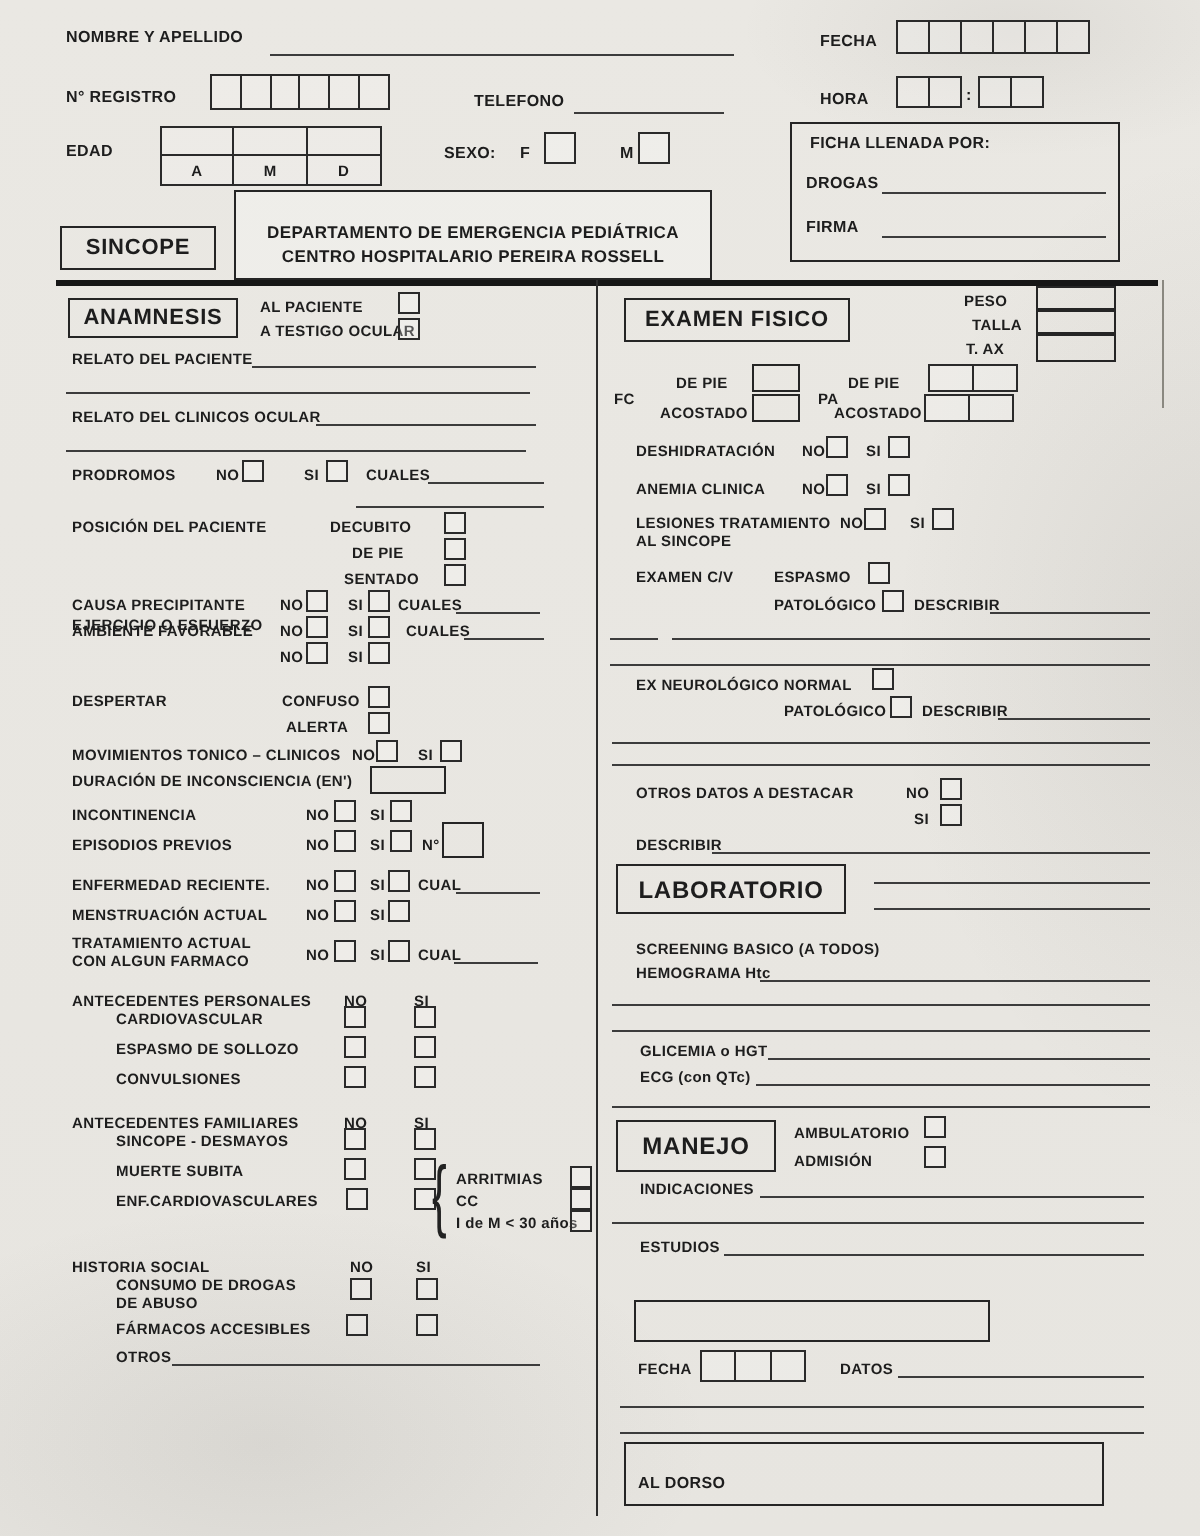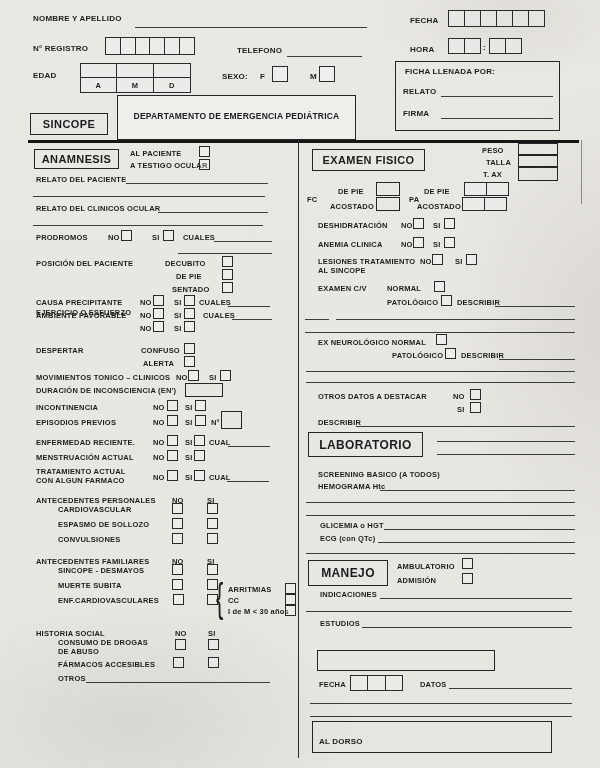--- a/index.html
+++ b/index.html
@@ -94,27 +94,28 @@
     <div>D</div>
   </div>
   <div class="t md" style="left:222px;top:72px">SEXO:</div>
   <div class="t md" style="left:260px;top:72px">F</div>
   <div class="cb" style="left:272px;top:66px;width:16px;height:16px"></div>
   <div class="t md" style="left:310px;top:72px">M</div>
   <div class="cb" style="left:319px;top:66px;width:16px;height:16px"></div>
 
   <div class="bx" style="left:395px;top:61px;width:165px;height:70px"></div>
   <div class="t md" style="left:405px;top:67px">FICHA LLENADA POR:</div>
-  <div class="t md" style="left:403px;top:87px">RELATO</div>
+  <div class="t md" style="left:403px;top:87px">DROGAS</div>
   <div class="ln" style="left:441px;top:96px;width:112px"></div>
   <div class="t md" style="left:403px;top:109px">FIRMA</div>
   <div class="ln" style="left:441px;top:118px;width:112px"></div>
 
   <div class="bx" style="left:117px;top:95px;width:239px;height:45px;background:rgba(255,255,255,.25)"></div>
   <div class="t ctr" style="left:121px;top:111px;width:231px;font-size:8.5px">DEPARTAMENTO DE EMERGENCIA PEDIÁTRICA</div>
+  <div class="t ctr" style="left:121px;top:123px;width:231px;font-size:8.5px">CENTRO HOSPITALARIO PEREIRA ROSSELL</div>
 
   <div class="bx" style="left:30px;top:113px;width:78px;height:22px"></div>
   <div class="t st ctr" style="left:30px;top:118px;width:78px">SINCOPE</div>
 
   <div class="bar" style="left:28px;top:140px;width:551px;height:3px"></div>
   <div class="vln" style="left:298px;top:140px;height:618px"></div>
   <div class="vln" style="left:581px;top:140px;height:64px;border-left-color:#8a8880"></div>
 
   <div class="bx" style="left:34px;top:149px;width:85px;height:20px"></div>
   <div class="t st ctr" style="left:34px;top:153px;width:85px">ANAMNESIS</div>
@@ -307,21 +308,21 @@
   <div class="cb" style="left:444px;top:237px"></div>
 
   <div class="t" style="left:318px;top:257px">LESIONES TRATAMIENTO</div>
   <div class="t" style="left:318px;top:266px">AL SINCOPE</div>
   <div class="t" style="left:420px;top:257px">NO</div>
   <div class="cb" style="left:432px;top:254px"></div>
   <div class="t" style="left:455px;top:257px">SI</div>
   <div class="cb" style="left:466px;top:254px"></div>
 
   <div class="t" style="left:318px;top:284px">EXAMEN C/V</div>
-  <div class="t" style="left:387px;top:284px">NORMAL</div>
+  <div class="t" style="left:387px;top:284px">ESPASMO</div>
   <div class="cb" style="left:434px;top:281px"></div>
   <div class="t" style="left:387px;top:298px">PATOLÓGICO</div>
   <div class="cb" style="left:441px;top:295px"></div>
   <div class="t" style="left:457px;top:298px">DESCRIBIR</div>
   <div class="ln" style="left:495px;top:306px;width:80px"></div>
   <div class="ln" style="left:305px;top:319px;width:24px"></div>
   <div class="ln" style="left:336px;top:319px;width:239px"></div>
   <div class="ln" style="left:305px;top:332px;width:270px"></div>
 
   <div class="t" style="left:318px;top:338px">EX NEUROLÓGICO NORMAL</div>

